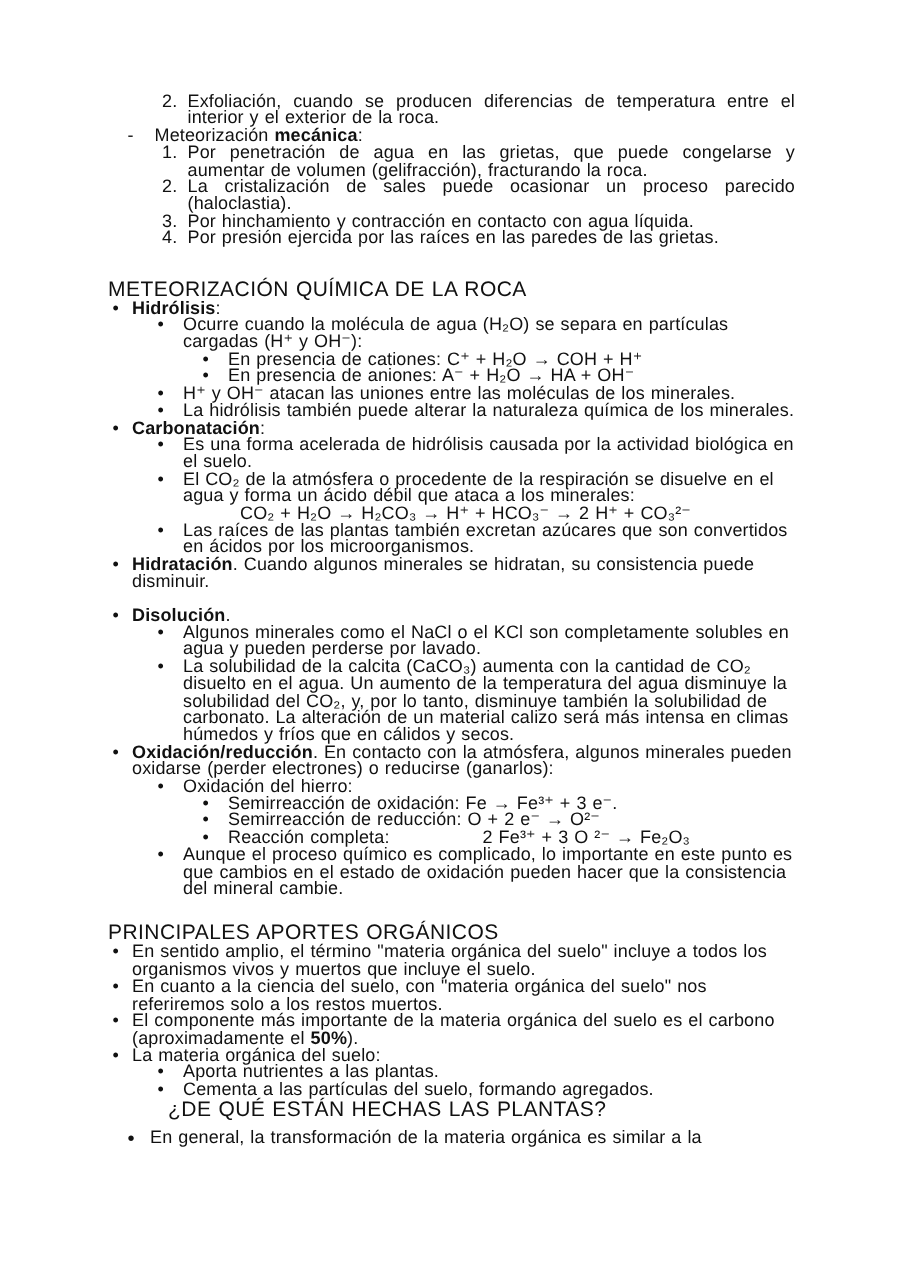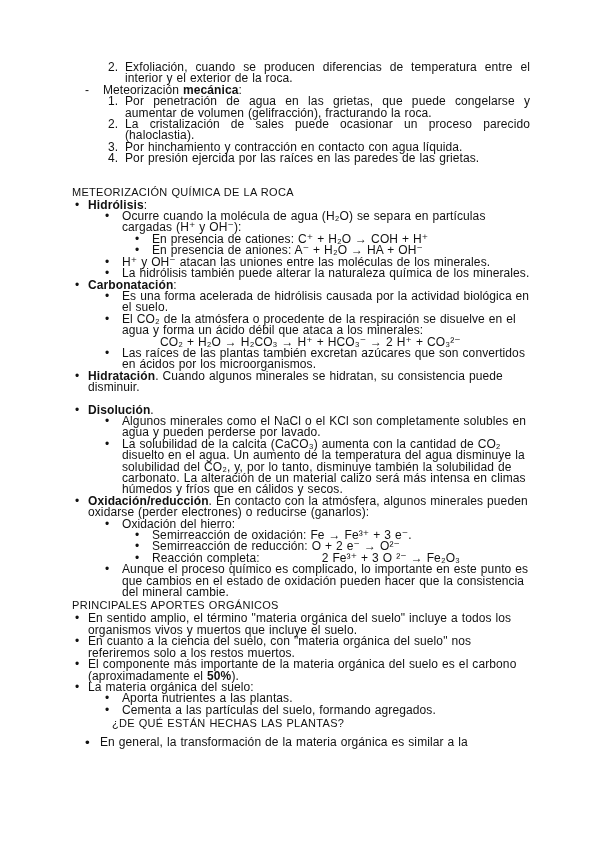--- a/index.html
+++ b/index.html
@@ -11,28 +11,28 @@
     color:#111;
     font-family:"Liberation Sans","DejaVu Sans",sans-serif;
     font-size:12px;
     line-height:11.4px;
     letter-spacing:0.1px;
     word-spacing:0.5px;
     padding:62px 70px 0 72px;
     overflow:hidden;
   }
   .heading {
-    font-size:11px;
+    font-size:14px;
     font-weight:400;
     letter-spacing:0.3px;
     line-height:15px;
     margin:0;
   }
   .h-chemical { margin-top:20px; }
-  .h-organic  { margin-top:0; }
+  .h-organic  { margin-top:16px; }
   .h-plants   { margin-top:0;margin-left:40px; }
   .list { margin:0; }
   .gap-top    { margin-top:11px; }
   .gap-top-sm { margin-top:6px; }
   .li { display:flex; }
   .mk { flex:0 0 auto; }
   .tx { flex:1 1 auto; min-width:0; }
   .just .tx { text-align:justify; }
   
   .b1  { padding-left:3px;  } .b1  .mk { width:13px; }

